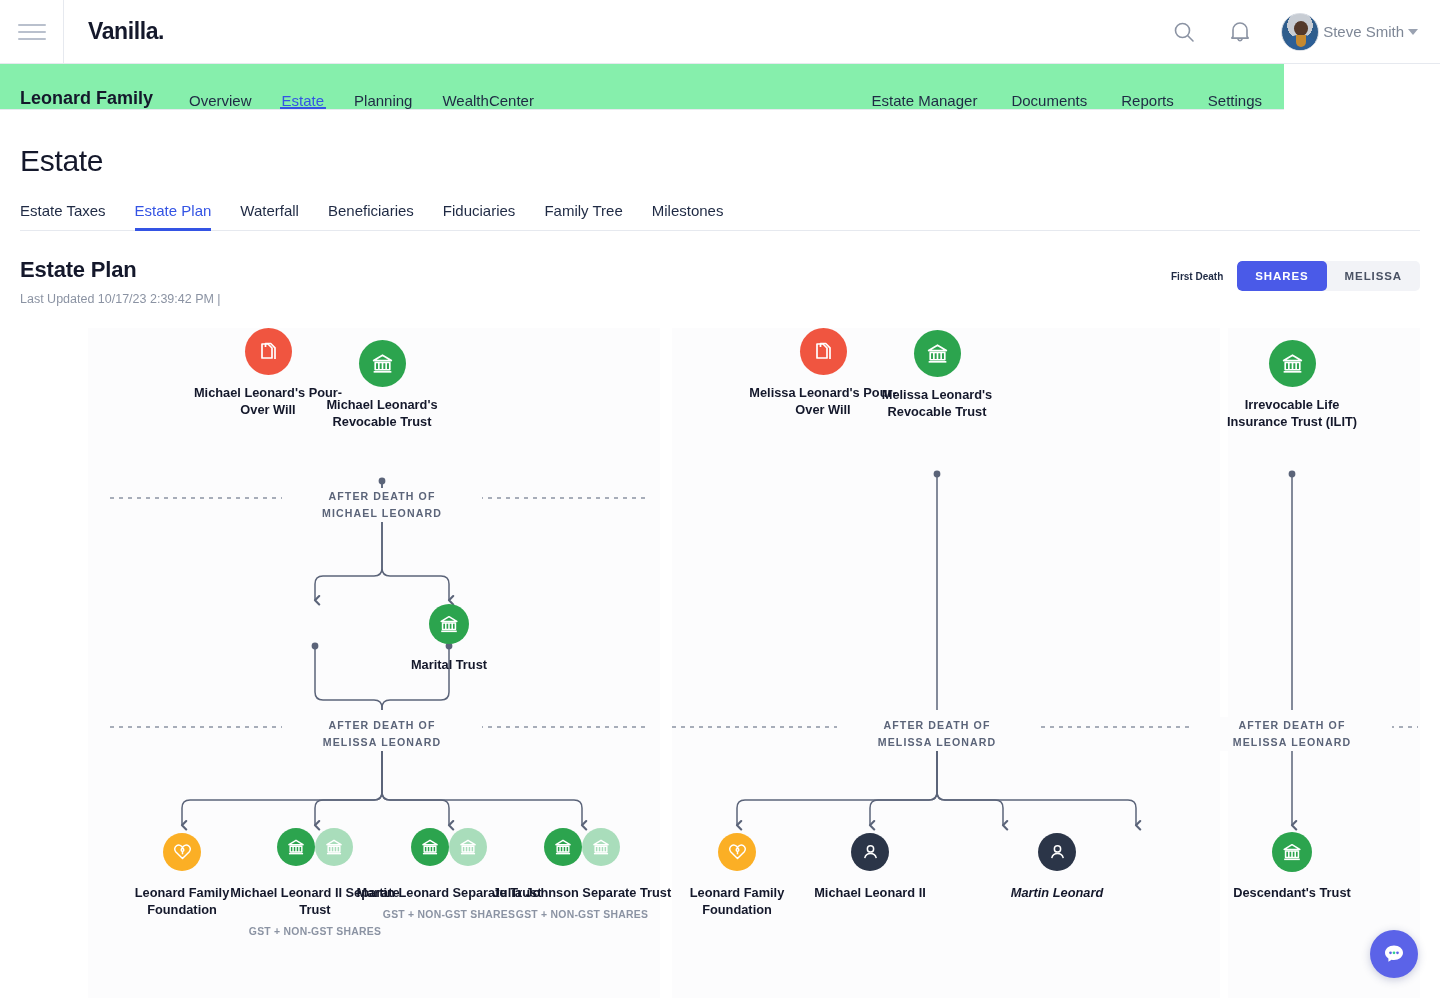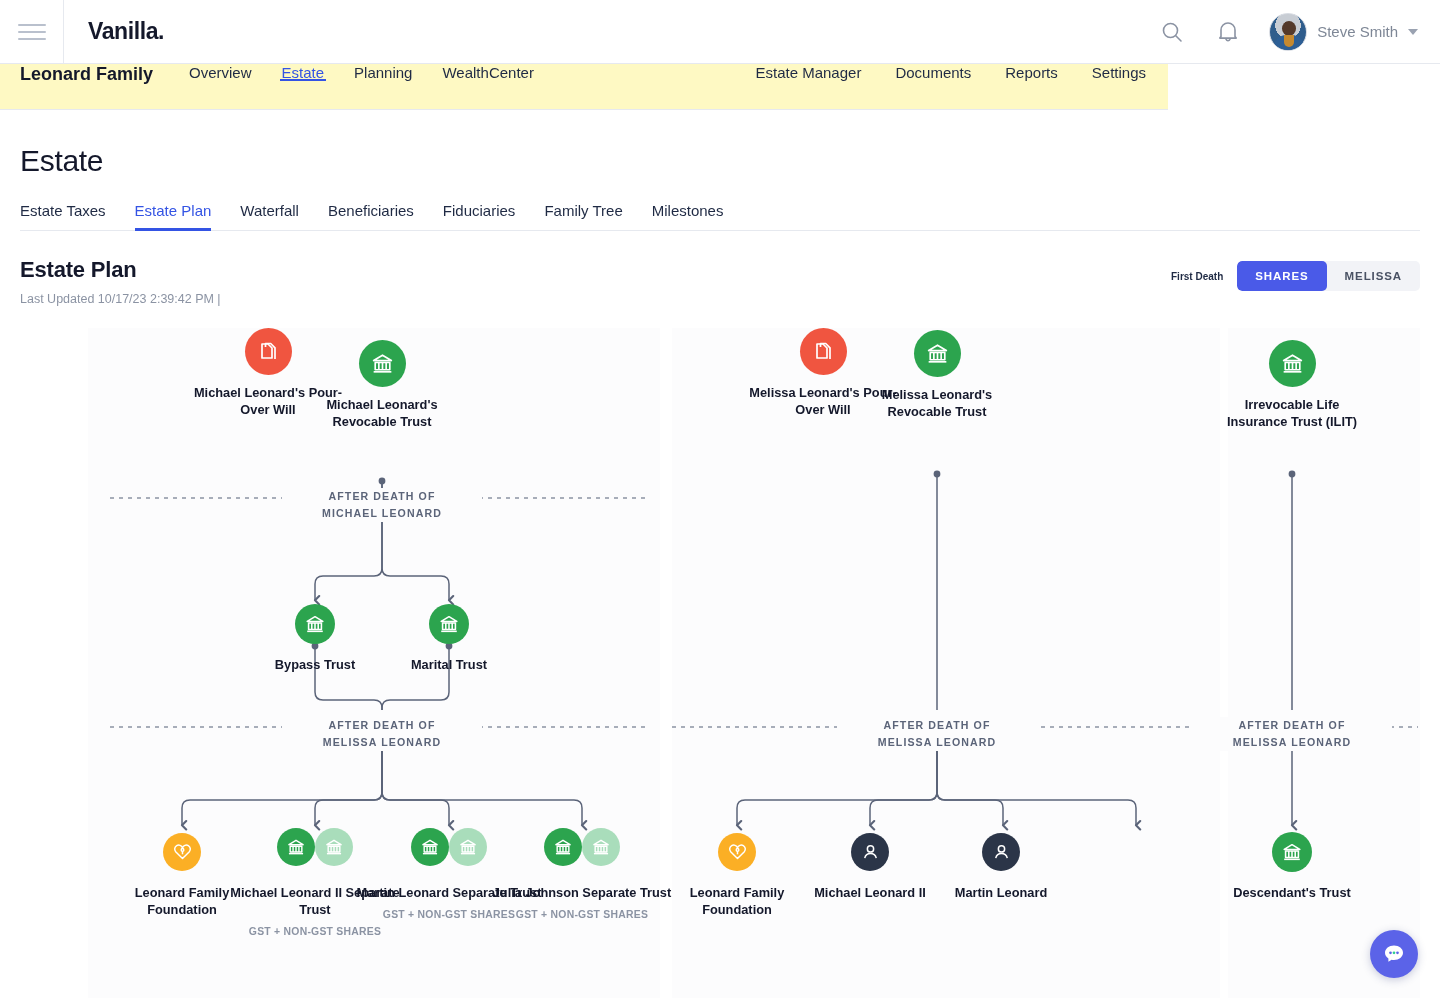--- a/index.html
+++ b/index.html
@@ -29,38 +29,38 @@
   .hamburger span { display:block; width: 28px; height: 2px; background: #b9c0cd; border-radius: 2px; }
   .brand {
     font-size: 23px; font-weight: 700; letter-spacing: -0.4px;
     color: #14182b; padding-left: 24px;
   }
   .brand .dot { font-weight: 700; }
   .topbar-right {
     margin-left: auto; display: flex; align-items: center; gap: 26px; padding-right: 22px;
   }
   .icon-btn { width: 30px; height: 30px; display:flex; align-items:center; justify-content:center; cursor:pointer; }
-  .avatar-wrap { display:flex; align-items:center; gap: 10px; cursor: pointer; justify-content: center; }
+  .avatar-wrap { display:flex; align-items:center; gap: 4px; cursor: pointer; justify-content: center; }
   .avatar {
     width: 38px; height: 38px; border-radius: 50%;
     background: linear-gradient(160deg,#8fa6bd 0%, #5d7siz 40%, #3d4a5c 100%);
     background: radial-gradient(circle at 50% 32%, #6b4a36 0 13%, #c8cdd4 13% 42%, #2f5d8c 42% 100%);
     overflow: hidden; position: relative; border: 1px solid #d8dce3;
   }
   .avatar .head { position:absolute; left:12px; top:7px; width:14px; height:15px; border-radius:50%; background:#54392a; }
   .avatar .body { position:absolute; left:4px; top:21px; width:30px; height:18px; border-radius:12px 12px 0 0; background:#2d5f96; }
   .avatar .collar{ position:absolute; left:14px; top:21px; width:10px; height:12px; background:#c6892f; border-radius:0 0 5px 5px;}
   .username { font-size: 15px; color: #7e8796; }
   .chev { width: 0; height: 0; border-left: 5px solid transparent; border-right: 5px solid transparent; border-top: 6px solid #9aa2b1; }
 
   
   .navbar {
-    height: 46px; width: 1168px;
-    display: flex; align-items: flex-start;
-    border-bottom: 1px solid #e6e9ef; background: #fef9c3;
+    height: 46px; width: 1284px;
+    display: flex; align-items: flex-end;
+    border-bottom: 1px solid #e6e9ef; background: #86efac;
     padding: 0 20px;
   }
   .family-name { font-size: 18px; font-weight: 700; display:flex; align-items:center; color:#14182b; }
   .nav-left { display: flex; align-items: stretch; gap: 26px; margin-left: 34px; }
   .nav-right { display: flex; align-items: stretch; gap: 30px; margin-left: auto; }
   .nav-item {
     display: flex; align-items: center; font-size: 15px; color: #1f2a44;
     cursor: pointer; position: relative; padding: 0 2px;
   }
   .nav-item.active { color: #3454e4; }
@@ -360,35 +360,20 @@
           <line x1="8.5" y1="11" x2="8.5" y2="18"></line>
               <line x1="12" y1="11" x2="12" y2="18"></line>
               <line x1="15.5" y1="11" x2="15.5" y2="18"></line>
           <line x1="3.5" y1="20" x2="20.5" y2="20"></line>
         </svg>
           </div>
         </div>
       <div class="node-label">Irrevocable Life Insurance Trust (ILIT)</div>
     </div>
 
-    <div class="node" style="left:295px; top:272px;">
-      <div class="node-icon-row">
-          <div class="circ green" style="width:40px;height:40px;">
-        <svg width="22" height="22" viewBox="0 0 24 24" fill="none" stroke="#fff" stroke-width="1.7" stroke-linejoin="round">
-          <path d="M12 4 3.5 9.2h17L12 4Z"></path>
-              <rect x="5" y="11" width="14" height="7"></rect>
-          <line x1="8.5" y1="11" x2="8.5" y2="18"></line>
-              <line x1="12" y1="11" x2="12" y2="18"></line>
-              <line x1="15.5" y1="11" x2="15.5" y2="18"></line>
-          <line x1="3.5" y1="20" x2="20.5" y2="20"></line>
-        </svg>
-          </div>
-        </div>
-      <div class="node-label">Bypass Trust</div>
-    </div>
 
     <div class="node" style="left:429px; top:272px;">
       <div class="node-icon-row">
           <div class="circ green" style="width:40px;height:40px;">
         <svg width="22" height="22" viewBox="0 0 24 24" fill="none" stroke="#fff" stroke-width="1.7" stroke-linejoin="round">
           <path d="M12 4 3.5 9.2h17L12 4Z"></path>
               <rect x="5" y="11" width="14" height="7"></rect>
           <line x1="8.5" y1="11" x2="8.5" y2="18"></line>
               <line x1="12" y1="11" x2="12" y2="18"></line>
               <line x1="15.5" y1="11" x2="15.5" y2="18"></line>
@@ -517,21 +502,21 @@
           <div class="circ navy" style="width:38px;height:38px;">
         <svg width="21" height="21" viewBox="0 0 24 24" fill="none" stroke="#fff" stroke-width="1.7" stroke-linejoin="round">
           <circle cx="12" cy="9" r="3.6"></circle>
               <path d="M5.4 19.5a6.8 6.8 0 0 1 13.2 0"></path>
         </svg>
           </div>
         </div>
       <div class="node-label">Michael Leonard II</div>
     </div>
 
-    <div class="node" style="left:981px; top:500px;">
+    <div class="node" style="left:1037px; top:500px;font-style:italic;">
       <div class="node-icon-row">
           <div class="circ navy" style="width:38px;height:38px;">
         <svg width="21" height="21" viewBox="0 0 24 24" fill="none" stroke="#fff" stroke-width="1.7" stroke-linejoin="round">
           <circle cx="12" cy="9" r="3.6"></circle>
               <path d="M5.4 19.5a6.8 6.8 0 0 1 13.2 0"></path>
         </svg>
           </div>
         </div>
       <div class="node-label">Martin Leonard</div>
     </div>

